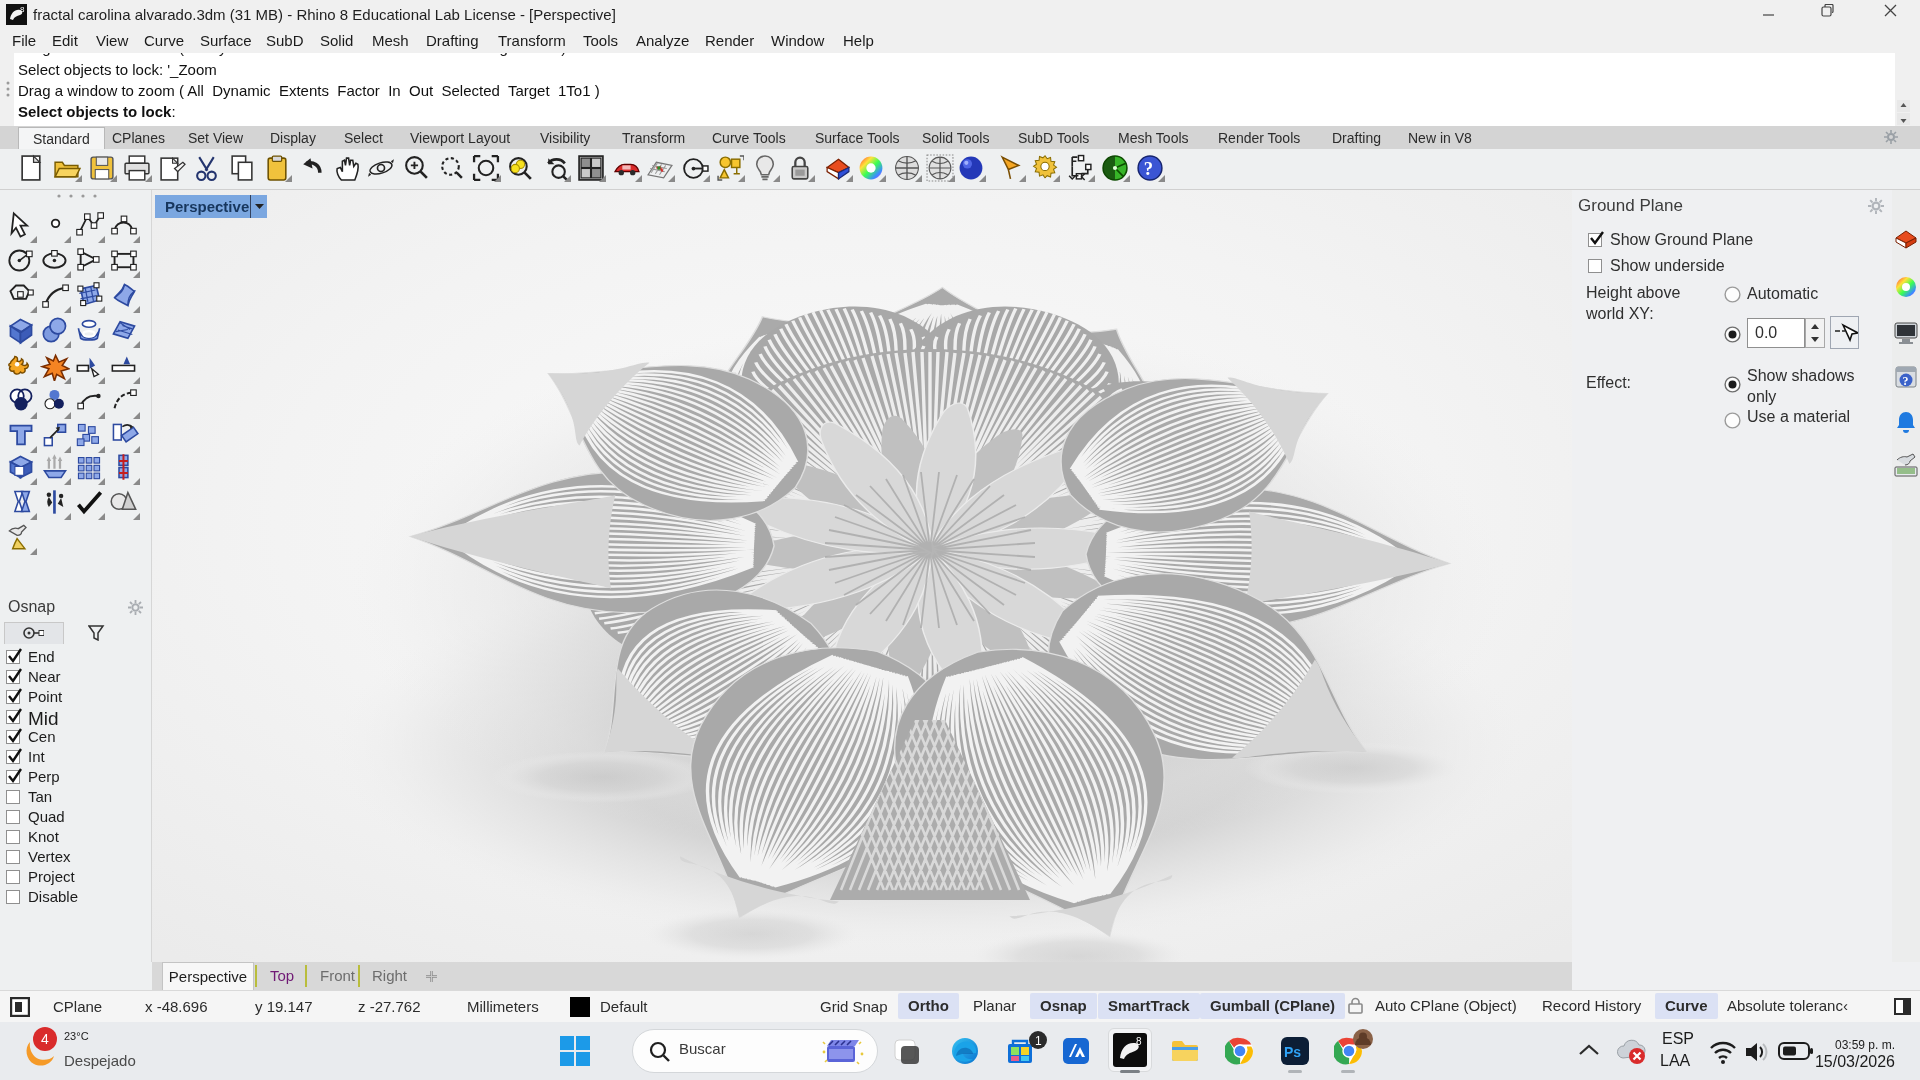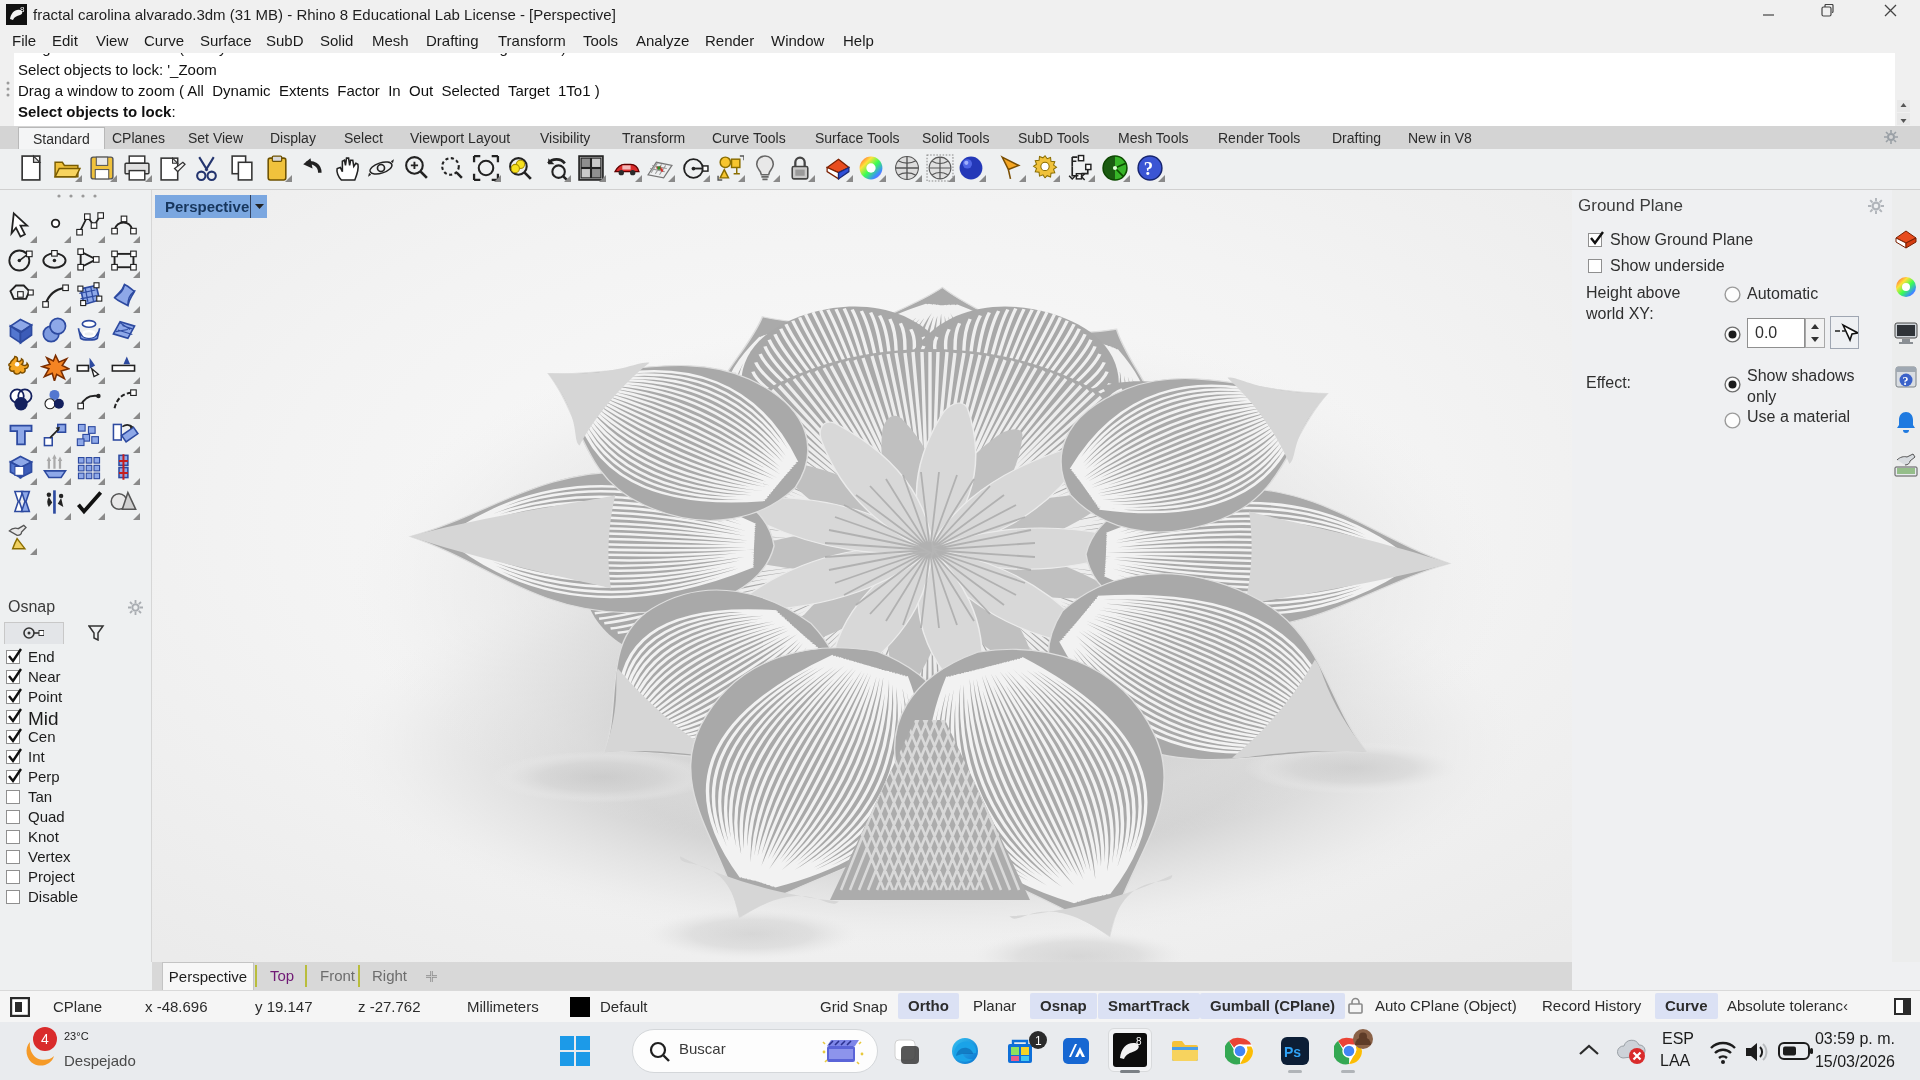--- a/index.html
+++ b/index.html
@@ -1081,15 +1081,15 @@
  <svg class="abs" style="left:1742px;top:16px" width="30" height="26">
       <path d="M4 10v8h5l6 5V5l-6 5z" fill="#1c1c1c"></path>
       <path d="M18 9a7 7 0 0 1 0 10" fill="none" stroke="#1c1c1c" stroke-width="2"></path>
       <path d="M21 6a11 11 0 0 1 0 16" fill="none" stroke="#b9bcbf" stroke-width="2"></path>
     </svg>
  <svg class="abs" style="left:1778px;top:18px" width="36" height="22">
       <rect x="1" y="3" width="30" height="16" rx="5" fill="none" stroke="#1c1c1c" stroke-width="2"></rect>
       <rect x="5" y="6.5" width="13" height="9" rx="2" fill="#1c1c1c"></rect>
       <rect x="32" y="8" width="3" height="6" rx="1.5" fill="#1c1c1c"></rect>
     </svg>
- <div class="abs" style="left:1805px;top:8px;width:90px;font-size:16px;color:#1c1c1c;text-align:right">03:59 p. m.</div>
+ <div class="abs" style="left:1805px;top:16px;width:90px;font-size:12px;color:#1c1c1c;text-align:right">03:59 p. m.</div>
  <div class="abs" style="left:1795px;top:31px;width:100px;font-size:16px;color:#1c1c1c;text-align:right">15/03/2026</div>
 </div>
 
 </body></html>

